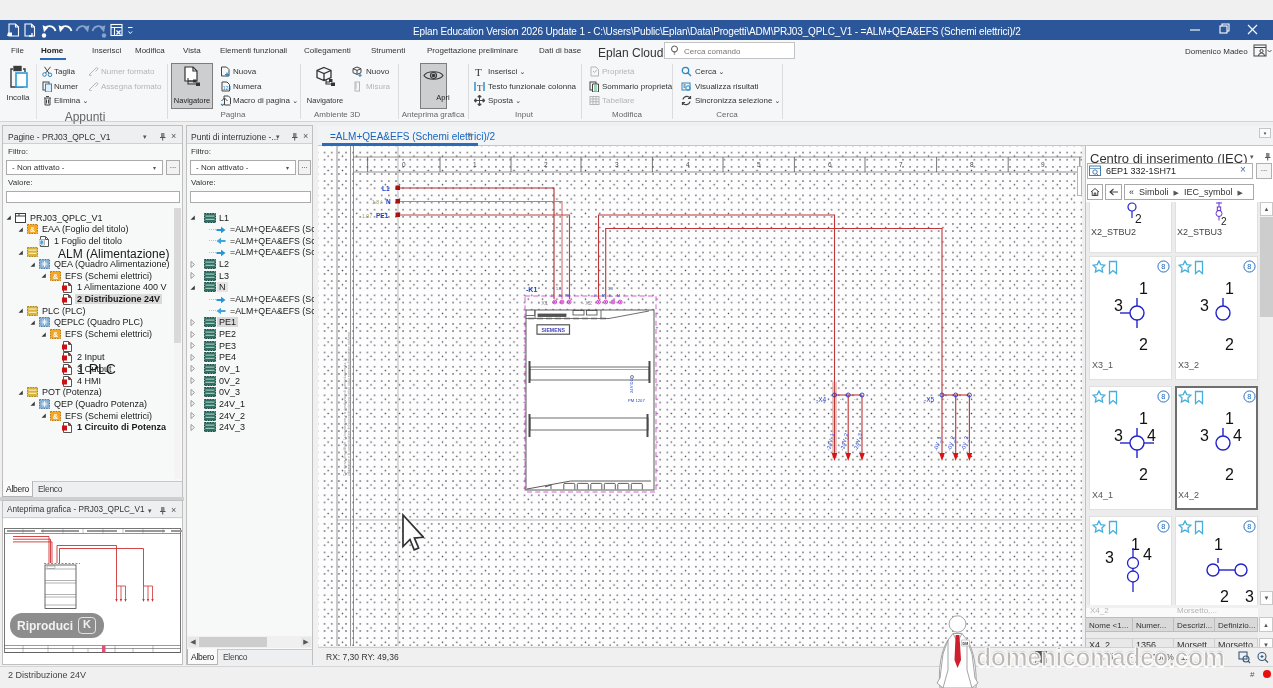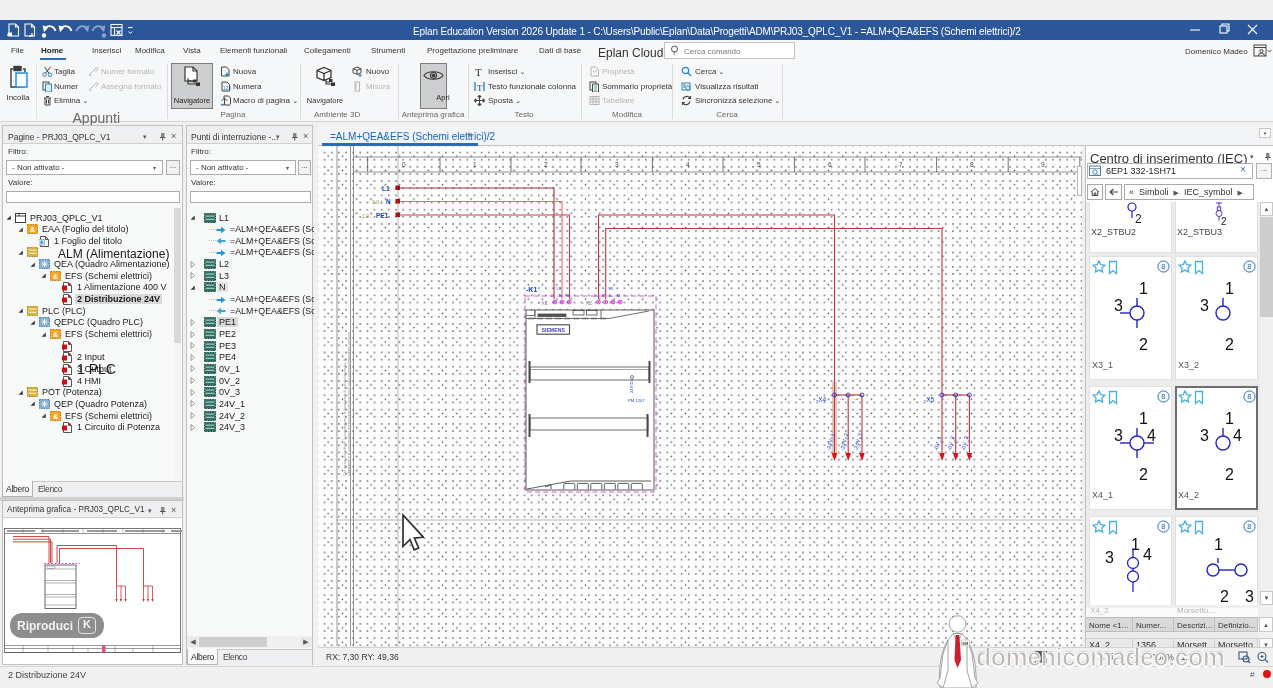--- a/index.html
+++ b/index.html
@@ -82,25 +82,25 @@
     </g>
   </svg>
 <div class="a" style="left:0;top:62px;width:1273px;height:60px;background:#f6f7f8;border-bottom:1px solid #d4d4d4"></div>
 <div class="a" style="left:167px;top:64px;width:1px;height:55px;background:#dcdcdc"></div>
 <div class="a" style="left:300px;top:64px;width:1px;height:55px;background:#dcdcdc"></div>
 <div class="a" style="left:398px;top:64px;width:1px;height:55px;background:#dcdcdc"></div>
 <div class="a" style="left:467.5px;top:64px;width:1px;height:55px;background:#dcdcdc"></div>
 <div class="a" style="left:580.5px;top:64px;width:1px;height:55px;background:#dcdcdc"></div>
 <div class="a" style="left:672px;top:64px;width:1px;height:55px;background:#dcdcdc"></div>
 <div class="a" style="left:782px;top:64px;width:1px;height:55px;background:#dcdcdc"></div>
-<div class="a" style="left:50px;top:110px;width:70px;text-align:right;font-size:14px;color:#666">Appunti</div>
+<div class="a" style="left:50px;top:110px;width:70px;text-align:center;font-size:12px;color:#666">Appunti</div>
 <div class="a" style="left:198px;top:110px;width:70px;text-align:center;font-size:8px;color:#666">Pagina</div>
 <div class="a" style="left:314px;top:110px;width:70px;text-align:left;font-size:8px;color:#666">Ambiente 3D</div>
 <div class="a" style="left:398px;top:110px;width:70px;text-align:center;font-size:8px;color:#666">Anteprima grafica</div>
-<div class="a" style="left:489px;top:110px;width:70px;text-align:center;font-size:8px;color:#666">Testo</div>
+<div class="a" style="left:489px;top:110px;width:70px;text-align:center;font-size:8px;color:#666">Input</div>
 <div class="a" style="left:592px;top:110px;width:70px;text-align:center;font-size:8px;color:#666">Modifica</div>
 <div class="a" style="left:692px;top:110px;width:70px;text-align:center;font-size:8px;color:#666">Cerca</div>
 
 <svg class="a" style="left:8px;top:65px" width="22" height="24" viewBox="0 0 22 24">
     <g fill="none" stroke="#3b3b3b" stroke-width="1.4">
       <path d="M5 4 h-2 v18 h12 v-3"></path>
       <path d="M15 4 h2 v3"></path>
       <rect x="6" y="1.5" width="7" height="4" fill="#3b3b3b"></rect>
     </g>
     <rect x="8" y="8" width="11" height="14" fill="#fff" stroke="#2e9bd6" stroke-width="1.6"></rect>
@@ -423,21 +423,21 @@
     <rect x="0.5" y="0.5" width="10" height="9" fill="#f5a623" stroke="#b97908" stroke-dasharray="1.6 1"></rect>
     <text x="3" y="7.5" font-size="7" fill="#fff" font-family="Liberation Sans" font-weight="bold">&amp;</text>
   </svg>
 <div class="a" style="left:63px;top:410.05px;font-size:9px;font-weight:normal;color:#1a1a1a;padding:0.5px 2px 0 2px;white-space:nowrap">EFS (Schemi elettrici)</div>
 <svg class="ico" style="left:62px;top:422.20000000000005px" width="10" height="11" viewBox="0 0 10 11">
     <path d="M1.5 0.5 h5 l3 3 v7 h-8 z" fill="#fff" stroke="#555"></path>
     <path d="M6.5 0.5 v3 h3" fill="none" stroke="#555"></path>
     <rect x="0" y="3.5" width="5" height="5" fill="#cc1111"></rect>
     <circle cx="7.5" cy="2" r="1" fill="#cc1111"></circle>
   </svg>
-<div class="a" style="left:75px;top:421.70000000000005px;font-size:9px;font-weight:normal;color:#1a1a1a;padding:0.5px 2px 0 2px;white-space:nowrap">1 Circuito di Potenza</div>
+<div class="a" style="left:75px;top:421.70000000000005px;font-size:9px;font-weight:bold;color:#1a1a1a;padding:0.5px 2px 0 2px;white-space:nowrap">1 Circuito di Potenza</div>
 <div class="a" style="left:174px;top:208px;width:7px;height:271px;background:#f4f4f4"></div>
 <div class="a" style="left:174px;top:208px;width:7px;height:135px;background:#d9d9d9"></div>
 
 <div class="a" style="left:3px;top:481px;width:179px;height:16px;background:#eeeff0;border-top:1px solid #c8c8c8"></div>
 <div class="a" style="left:2px;top:481px;width:31px;height:16px;background:#fafafa;border:1px solid #b5b5b5;border-top:none;font-size:8.5px;color:#222;text-align:center;padding-top:3px;letter-spacing:-0.3px">Albero</div>
 <div class="a" style="left:38px;top:484px;font-size:8.5px;color:#444;letter-spacing:-0.3px">Elenco</div>
 
 <div class="a" style="left:0px;top:497px;width:184px;height:4px;background:#cfcfcf"></div>
 <div class="a" style="left:2px;top:500px;width:181px;height:165px;background:#f7f8f8;border:1px solid #c0c0c0"></div>
 <div class="a" style="left:3px;top:501px;width:179px;height:17px;background:#eeeff0;border-bottom:1px solid #d0d0d0"></div>

